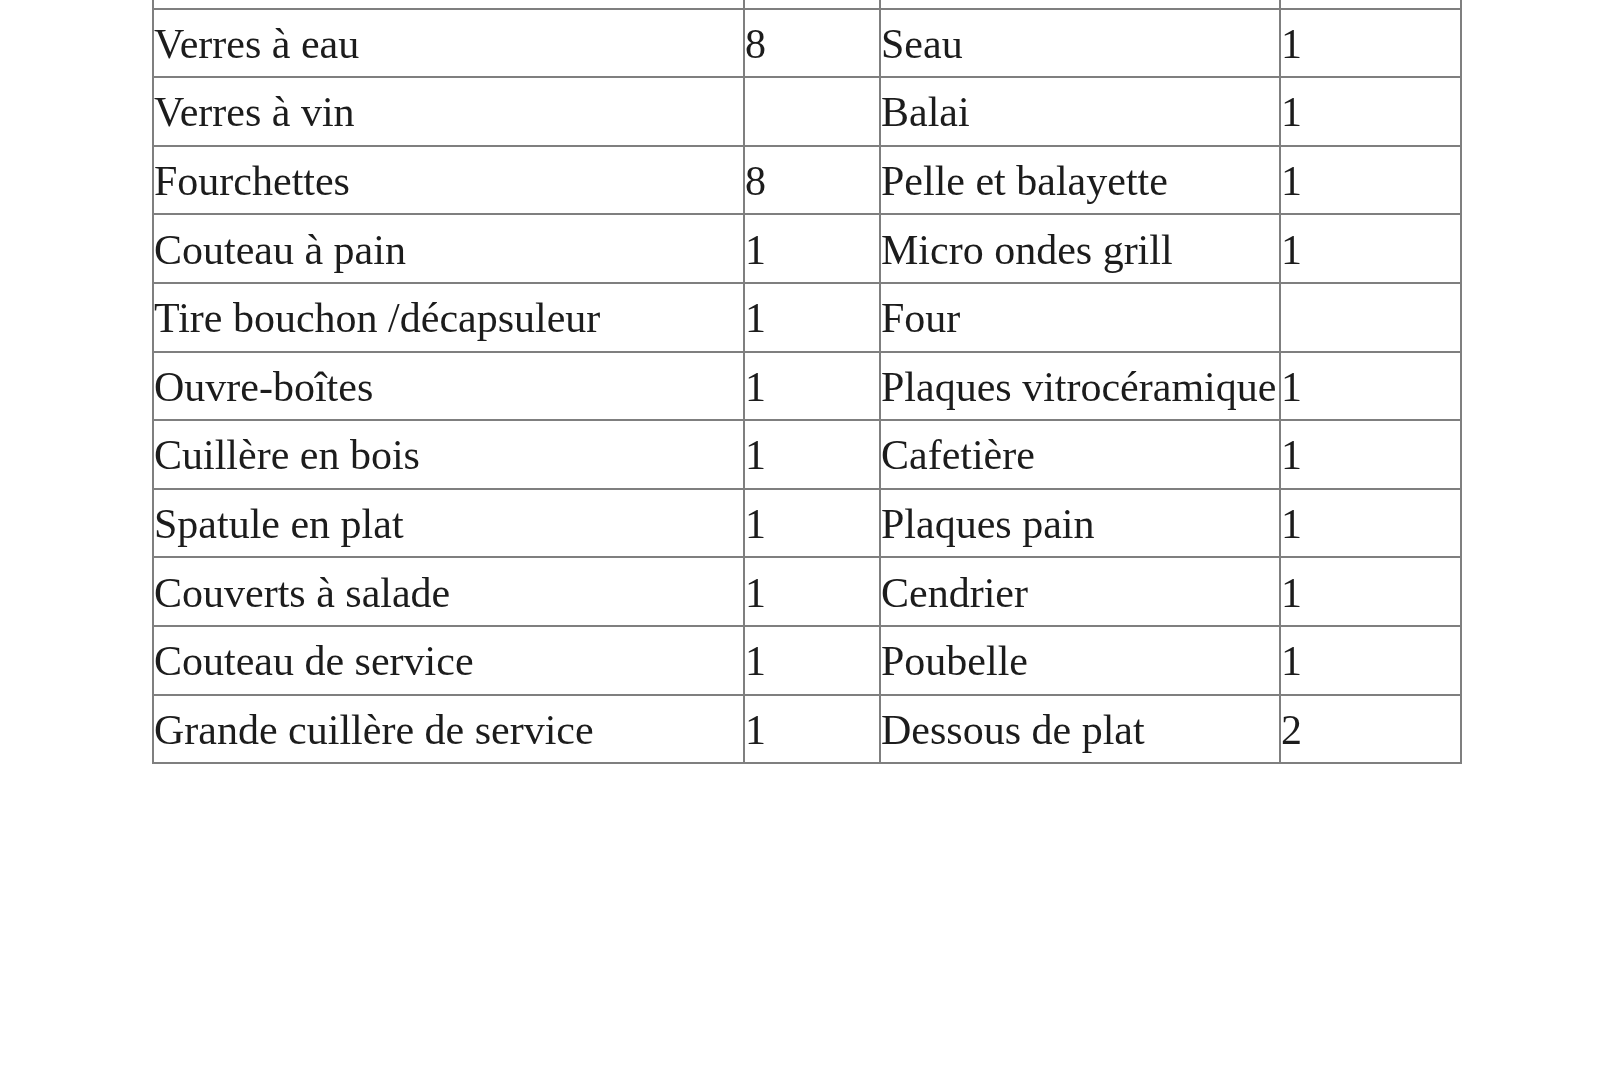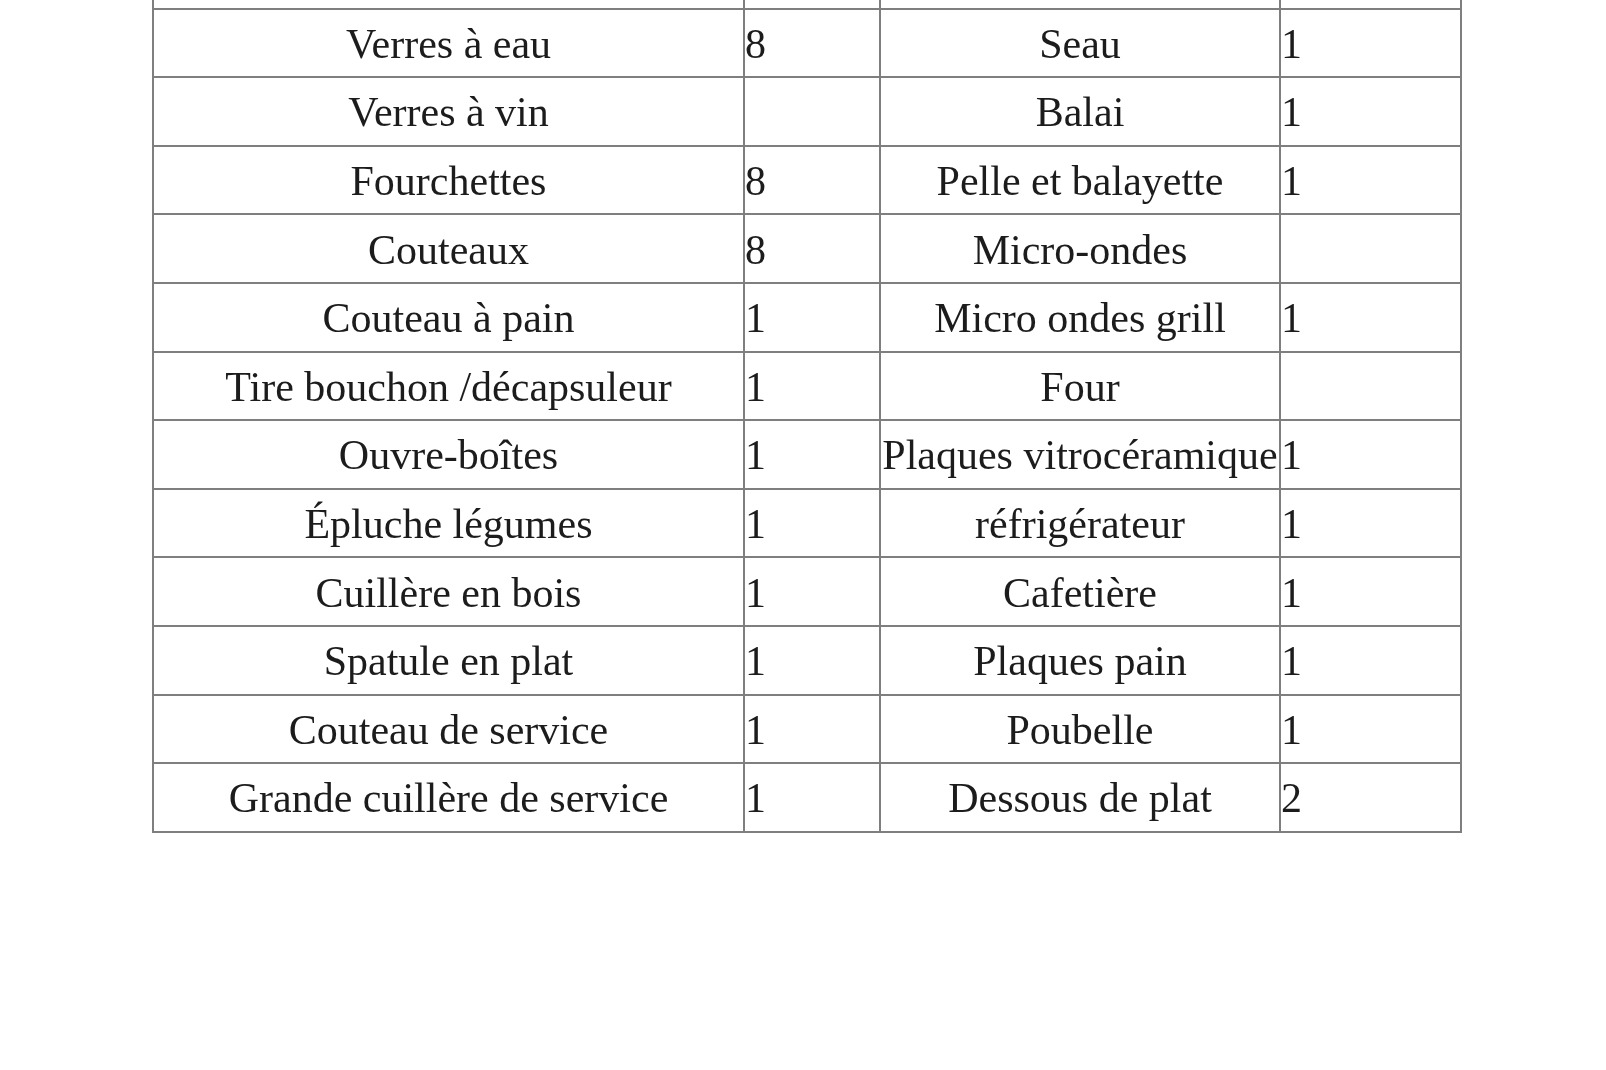--- a/index.html
+++ b/index.html
@@ -34,21 +34,21 @@
   }
   table.inv td {
     border: 2px solid #7f7f7f;
     height: 64.6px;
     vertical-align: middle;
     white-space: nowrap;
     overflow: hidden;
     background: #ffffff;
     padding: 2px 0 0 0;
   }
-  td.c-name  { padding-left: 13px; text-align: center; }
+  td.c-name  { padding-left: 13px; }
   td.c-qty   { padding-left: 17px; }
   col.col-name1 { width: 591px; }
   col.col-qty1  { width: 136px; }
   col.col-name2 { width: 400px; }
   col.col-qty2  { width: 181px; }
 </style>
 </head>
 <body>
 
 <div class="page">
@@ -79,59 +79,53 @@
             <td class="c-name">Balai</td>
             <td class="c-qty">1</td>
           </tr>
           <tr>
             <td class="c-name">Fourchettes</td>
             <td class="c-qty">8</td>
             <td class="c-name">Pelle et balayette</td>
             <td class="c-qty">1</td>
           </tr>
           <tr>
-            <td class="c-name">Couteaux</td>
-            <td class="c-qty">8</td>
-            <td class="c-name">Micro-ondes</td>
-            <td class="c-qty"></td>
-          </tr>
-          <tr>
             <td class="c-name">Couteau à pain</td>
             <td class="c-qty">1</td>
             <td class="c-name">Micro ondes grill</td>
             <td class="c-qty">1</td>
           </tr>
           <tr>
             <td class="c-name">Tire bouchon /décapsuleur</td>
             <td class="c-qty">1</td>
             <td class="c-name">Four</td>
             <td class="c-qty"></td>
           </tr>
           <tr>
             <td class="c-name">Ouvre-boîtes</td>
             <td class="c-qty">1</td>
             <td class="c-name">Plaques vitrocéramique</td>
             <td class="c-qty">1</td>
           </tr>
           <tr>
-            <td class="c-name">Épluche légumes</td>
-            <td class="c-qty">1</td>
-            <td class="c-name">réfrigérateur</td>
-            <td class="c-qty">1</td>
-          </tr>
-          <tr>
             <td class="c-name">Cuillère en bois</td>
             <td class="c-qty">1</td>
             <td class="c-name">Cafetière</td>
             <td class="c-qty">1</td>
           </tr>
           <tr>
             <td class="c-name">Spatule en plat</td>
             <td class="c-qty">1</td>
             <td class="c-name">Plaques pain</td>
+            <td class="c-qty">1</td>
+          </tr>
+          <tr>
+            <td class="c-name">Couverts à salade</td>
+            <td class="c-qty">1</td>
+            <td class="c-name">Cendrier</td>
             <td class="c-qty">1</td>
           </tr>
           <tr>
             <td class="c-name">Couteau de service</td>
             <td class="c-qty">1</td>
             <td class="c-name">Poubelle</td>
             <td class="c-qty">1</td>
           </tr>
           <tr>
             <td class="c-name">Grande cuillère de service</td>

